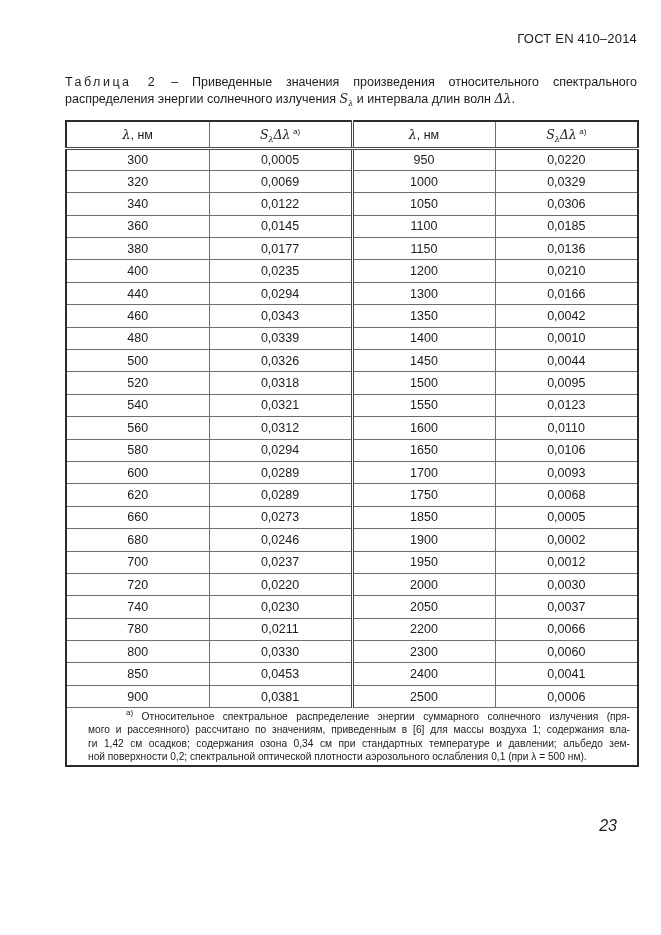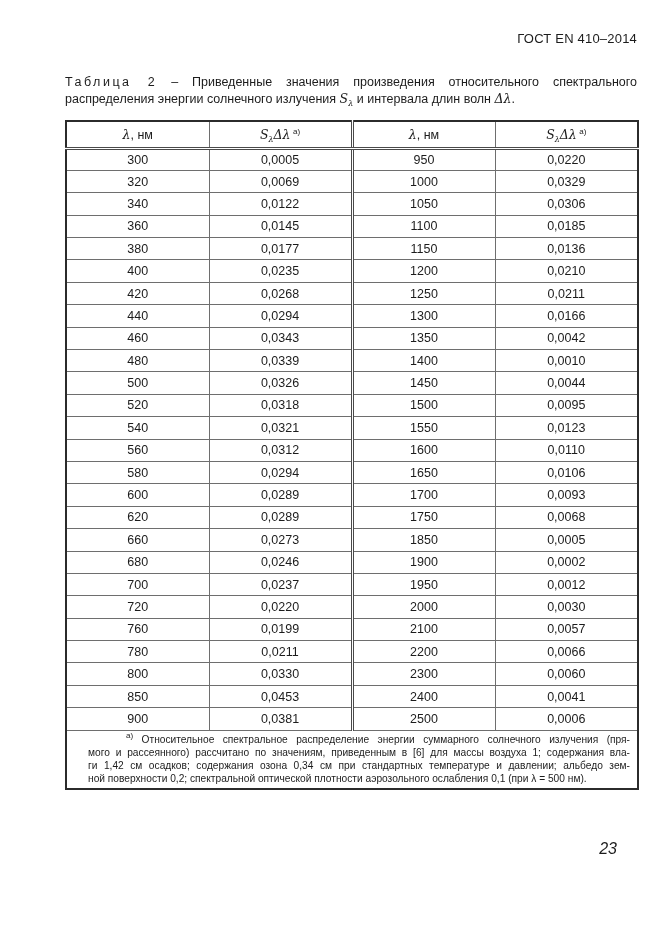--- a/index.html
+++ b/index.html
@@ -151,26 +151,20 @@
         <td class="mid">1150</td>
         <td>0,0136</td>
       </tr>
       <tr>
         <td>400</td>
         <td>0,0235</td>
         <td class="mid">1200</td>
         <td>0,0210</td>
       </tr>
       <tr>
-        <td>420</td>
-        <td>0,0268</td>
-        <td class="mid">1250</td>
-        <td>0,0211</td>
-      </tr>
-      <tr>
         <td>440</td>
         <td>0,0294</td>
         <td class="mid">1300</td>
         <td>0,0166</td>
       </tr>
       <tr>
         <td>460</td>
         <td>0,0343</td>
         <td class="mid">1350</td>
         <td>0,0042</td>
@@ -241,24 +235,24 @@
         <td class="mid">1950</td>
         <td>0,0012</td>
       </tr>
       <tr>
         <td>720</td>
         <td>0,0220</td>
         <td class="mid">2000</td>
         <td>0,0030</td>
       </tr>
       <tr>
-        <td>760</td>
-        <td>0,0199</td>
-        <td class="mid">2100</td>
-        <td>0,0057</td>
+        <td>740</td>
+        <td>0,0230</td>
+        <td class="mid">2050</td>
+        <td>0,0037</td>
       </tr>
       <tr>
         <td>780</td>
         <td>0,0211</td>
         <td class="mid">2200</td>
         <td>0,0066</td>
       </tr>
       <tr>
         <td>800</td>
         <td>0,0330</td>

